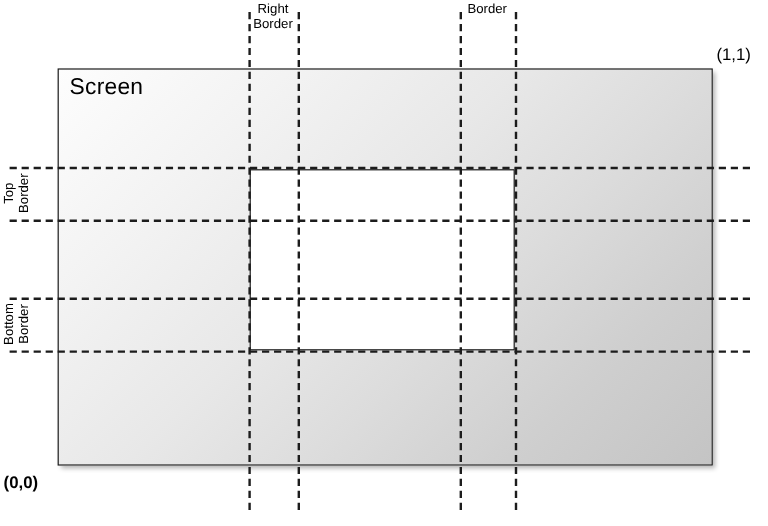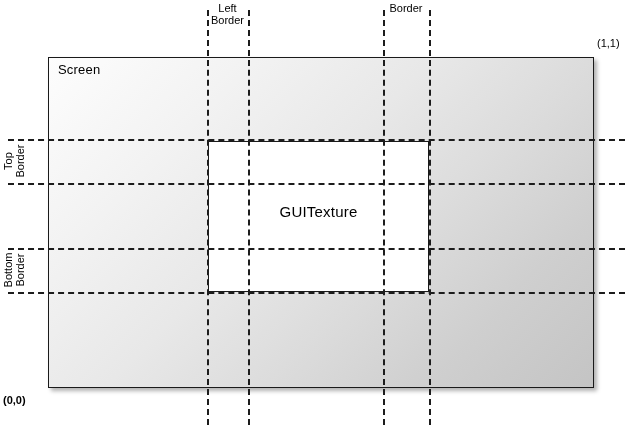--- a/index.html
+++ b/index.html
@@ -37,21 +37,21 @@
         #dcdcdc 62%,
         #cfcfcf 80%,
         #c4c4c4 100%);
     box-shadow: 3px 3px 4px rgba(0,0,0,0.30);
   }
 
   .screen-label {
     position: absolute;
     left: 58px;
     top: 62px;
-    font-size: 13px;
+    font-size: 19px;
     color: #000;
     letter-spacing: 0.2px;
   }
 
   
   .texture-rect {
     position: absolute;
     left: 208px;
     top: 141px;
     width: 221px;
@@ -104,49 +104,48 @@
   .edge-label.side-v {
     width: 120px;
     transform-origin: 0 0;
     transform: rotate(-90deg);
     left: 2px;
   }
 
   
   .corner-label {
     position: absolute;
-    font-size: 11px;
+    font-size: 14px;
     color: #000;
   }
   .corner-tr { left: 597px; top: 37px; }
   .corner-bl { left: 3px;   top: 394px; font-weight: bold; }
 </style>
 </head>
 <body>
 
 <div id="diagram">
 
   <div class="screen-rect"></div>
   <div class="screen-label">Screen</div>
 
   <div class="texture-rect"></div>
-  <div class="texture-label">GUITexture</div>
 
   <div class="vline" style="left:207px;"></div>
   <div class="vline" style="left:248px;"></div>
   <div class="vline" style="left:383px;"></div>
   <div class="vline" style="left:429px;"></div>
 
   <div class="hline" style="top:139px;"></div>
   <div class="hline" style="top:183px;"></div>
   <div class="hline" style="top:248px;"></div>
   <div class="hline" style="top:292px;"></div>
 
   <div class="edge-label top-h" style="left:167.5px;">
-    <div>Left</div>
+    <div>Right</div>
     <div>Border</div>
   </div>
 
   <div class="edge-label top-h" style="left:346px;">
     <div>Border</div>
   </div>
 
   <div class="edge-label side-v" style="top:221px;">
     <div>Top</div>
     <div>Border</div>

